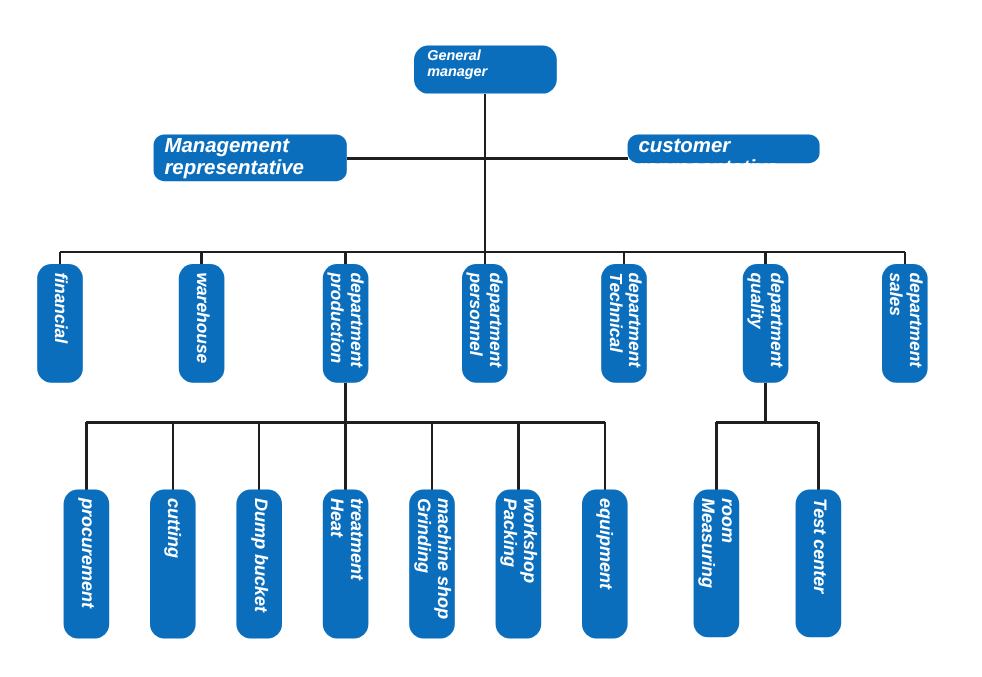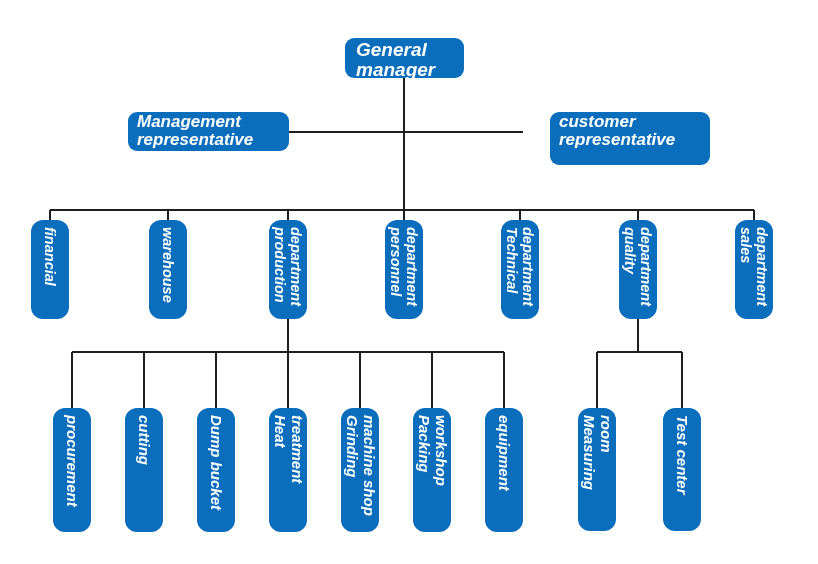--- a/index.html
+++ b/index.html
@@ -27,21 +27,21 @@
     box-sizing:border-box;
   }
   .hnode{
     border-radius:9px;
     line-height:1.05;
   }
   .hnode span{
     display:block;
     white-space:pre-line;
   }
-  .hnode.lvl1{font-size:19px;padding:2px 0 0 11px;}
+  .hnode.lvl1{font-size:12px;padding:2px 0 0 11px;border-radius:12px;}
   .hnode.lvl2{font-size:17px;padding:1px 14px 0 9px;}
   .vnode{
     border-radius:12px;
     display:flex;
     justify-content:center;
     align-items:flex-start;
     padding-top:7px;
   }
   .vnode span{
     writing-mode:vertical-lr;
@@ -91,21 +91,21 @@
 
   <div class="node hnode lvl1" style="left:345px;top:38px;width:119px;height:40px">
     <span>General
 manager</span>
   </div>
 
   <div class="node hnode lvl2" style="left:128px;top:112px;width:161px;height:39px">
     <span>Management
 representative</span>
   </div>
-  <div class="node hnode lvl2" style="left:550px;top:112px;width:160px;height:53px">
+  <div class="node hnode lvl2" style="left:523px;top:112px;width:160px;height:24px">
     <span>customer
 representative</span>
   </div>
 
   <div class="node vnode lvl3" style="left:31px;top:220px;width:38px;height:99px">
     <span>financial</span>
   </div>
   <div class="node vnode lvl3" style="left:149px;top:220px;width:38px;height:99px">
     <span>warehouse</span>
   </div>

